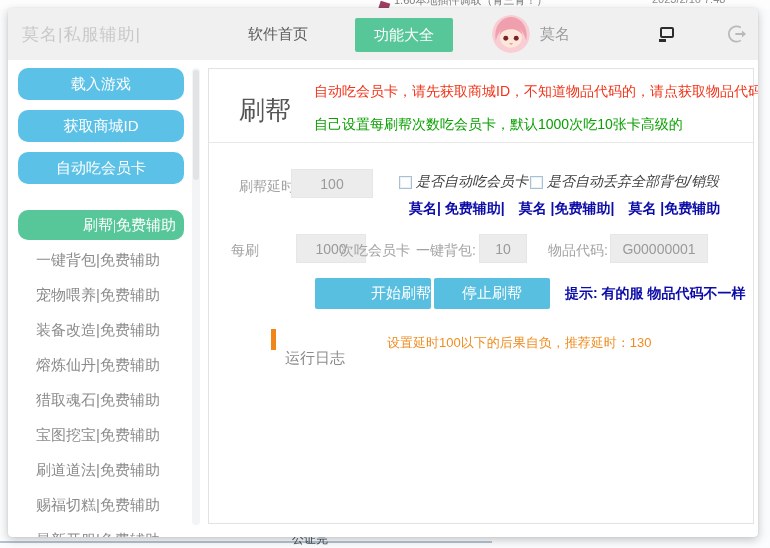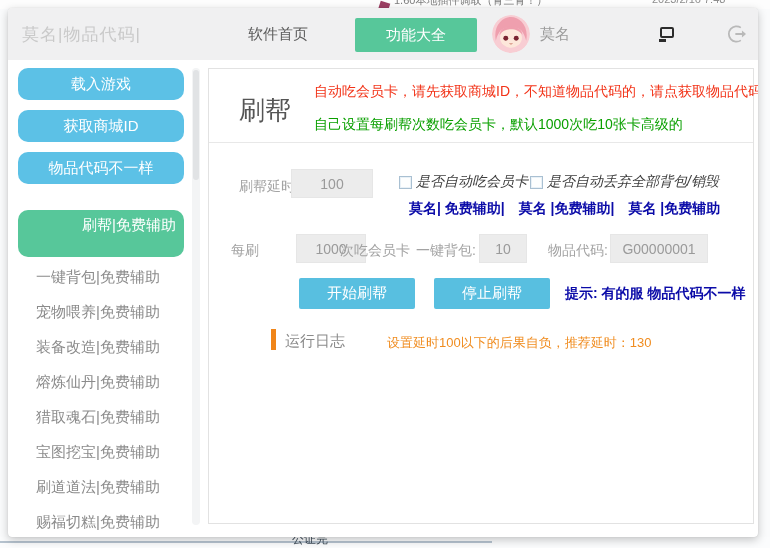--- a/index.html
+++ b/index.html
@@ -16,34 +16,34 @@
   .bg-bottom-text { position:absolute; left:292px; top:-6px; font-size:12px; color:#3e4c59; white-space:nowrap; }
 
   
   .win { position:absolute; left:8px; top:8px; width:750px; height:529px; background:#fff;
          border-radius:4px; box-shadow:0 3px 10px rgba(0,0,0,.22), 0 0 1px rgba(0,0,0,.2); overflow:hidden; }
 
   
   .titlebar { position:absolute; left:0; top:0; width:100%; height:52px; background:#f0f0f1; }
   .app-title { position:absolute; left:14px; top:15px; font-size:17px; color:#c9c9c9; letter-spacing:1px; }
   .nav-home { position:absolute; left:240px; top:17px; font-size:15px; color:#5c5c5c; cursor:pointer; }
-  .btn-features { position:absolute; left:347px; top:10px; width:122px; height:34px; border:none; border-radius:2px;
+  .btn-features { position:absolute; left:347px; top:10px; width:98px; height:34px; border:none; border-radius:2px;
                   color:#fff; font-size:15px; line-height:34px; text-align:center; cursor:pointer;
                   font-family:"Liberation Sans", sans-serif; }
   .avatar { position:absolute; left:484px; top:7px; width:38px; height:38px; border-radius:50%; overflow:hidden; cursor:pointer; }
   .username { position:absolute; left:532px; top:17px; font-size:15px; color:#9b9b9b; }
   .tray-icon { position:absolute; left:652px; top:19px; width:14px; height:11px; border:2px solid #2c2c2c; border-radius:2px; cursor:pointer; }
   .tray-icon::after { content:""; position:absolute; left:-3px; bottom:-6px; width:7px; height:3px; background:#2c2c2c; }
   .logout-icon { position:absolute; left:718px; top:15px; width:22px; height:22px; cursor:pointer; }
 
   
   .sidebar { position:absolute; left:10px; top:60px; width:166px; }
   .sbtn { width:166px; border-radius:10px; color:#fff; font-size:15px; text-align:center; cursor:pointer; }
   .sbtn.blue { height:32px; line-height:32px; margin-bottom:10px; }
-  .sbtn.green { height:47px; line-height:30px; margin-top:26px; text-align:right; padding-right:8px; }
+  .sbtn.green { height:30px; line-height:30px; margin-top:26px; text-align:right; padding-right:8px;font-family:Liberation Serif, serif; }
   .slist { margin-top:2px; }
   .slist-item { height:35px; line-height:35px; text-align:right; padding-right:24px; font-size:15px; color:#8b8b8b; cursor:pointer; }
   .side-scrollbar { position:absolute; left:184px; top:60px; width:8px; height:457px; background:#f3f4f5; border-radius:4px; }
   .side-scrollbar .thumb { position:absolute; left:1px; top:2px; width:6px; height:110px; background:#e1e3e5; border-radius:3px; }
 
   
   .panel { position:absolute; left:200px; top:60px; width:546px; height:456px; background:#fff; border:1px solid #e2e2e2; }
   .p-head { position:absolute; left:0; top:0; width:100%; height:74px; border-bottom:1px solid #e8e8e8; }
   .p-title { position:absolute; left:30px; top:24px; font-size:26px; color:#555; }
   .notice-red { position:absolute; left:105px; top:14px; font-size:14px; white-space:nowrap; }
@@ -67,44 +67,44 @@
   .lbl-per { left:22px; top:173px; }
   .ipt-per { left:55px; top:165px; width:70px;margin-left:32px; }
   .lbl-per-suffix { left:131px; top:173px; }
   .lbl-qty { left:207px; top:173px; }
   .ipt-qty { left:270px; top:165px; width:48px; }
   .lbl-code { left:339px; top:173px; }
   .ipt-code { left:401px; top:165px; width:98px; }
 
   .action-btn { position:absolute; top:209px; width:116px; height:31px; border:none; border-radius:2px;
                 color:#fff; font-size:15px; cursor:pointer; font-family:"Liberation Sans", sans-serif; }
-  .btn-start { left:90px; } .btn-stop { left:225px; }
+  .btn-start { left:106px;text-align:right; } .btn-stop { left:225px; }
   .tip { position:absolute; left:356px; top:216px; font-size:14px; font-weight:bold; white-space:nowrap; }
 
   .log-bar { position:absolute; left:62px; top:260px; width:5px; height:21px; }
-  .log-label { position:absolute; left:76px; top:263px; font-size:15px; color:#8b8b8b; }
+  .log-label { position:absolute; left:76px; top:280px; font-size:15px; color:#8b8b8b; }
   .log-warning { position:absolute; left:178px; top:265px; font-size:13px; white-space:nowrap; }
 </style>
 </head>
 <body>
 
 <div class="bg-top">
   <span class="bg-top-icon"></span>
   <span class="bg-top-text">1.60本地插件调取（青三青！）</span>
   <span class="bg-top-time">2023/2/16 7:48</span>
 </div>
 <div class="bg-bottom">
   <span class="bg-bottom-line"></span>
   <span class="bg-bottom-text">公证完</span>
 </div>
 
 <div class="win">
 
   <div class="titlebar">
-    <span class="app-title">莫名|物品代码|</span>
+    <span class="app-title">莫名|私服辅助|</span>
     <span class="nav-home">软件首页</span>
     <button class="btn-features" style="background:#57c79a">功能大全</button>
     <span class="avatar">
       <svg width="38" height="38" viewBox="0 0 40 40">
         <circle cx="20" cy="20" r="20" fill="#f8cdd3"></circle>
         <path d="M4 27 C1 11 11 2 20 2 C29 2 39 11 36 27 C33 17 30 13 20 13 C10 13 7 17 4 27 Z" fill="#ef9fae"></path>
         <ellipse cx="20" cy="24" rx="11.5" ry="10.5" fill="#fde7da"></ellipse>
         <path d="M8 21 C8 9 32 9 32 21 C27 13 13 13 8 21 Z" fill="#ef9fae"></path>
         <circle cx="14.5" cy="24.5" r="2.6" fill="#7a2330"></circle>
         <circle cx="25.5" cy="24.5" r="2.6" fill="#7a2330"></circle>
@@ -118,21 +118,21 @@
         <path d="M13.5 4.2 A7 7 0 1 0 13.5 15.8" fill="none" stroke="#b9b9b9" stroke-width="1.6"></path>
         <line x1="8.5" y1="10" x2="15.5" y2="10" stroke="#b9b9b9" stroke-width="1.6"></line>
         <path d="M14.5 6.8 L18.2 10 L14.5 13.2 Z" fill="#b9b9b9"></path>
       </svg>
     </span>
   </div>
 
   <div class="sidebar">
     <div class="sbtn blue" style="background:#5cc1e6">载入游戏</div>
     <div class="sbtn blue" style="background:#5cc1e6">获取商城ID</div>
-    <div class="sbtn blue" style="background:#5cc1e6">物品代码不一样</div>
+    <div class="sbtn blue" style="background:#5cc1e6">自动吃会员卡</div>
     <div class="sbtn green" style="background:#57c79a">刷帮|免费辅助</div>
     <div class="slist">
       <div class="slist-item">一键背包|免费辅助</div>
       <div class="slist-item">宠物喂养|免费辅助</div>
       <div class="slist-item">装备改造|免费辅助</div>
       <div class="slist-item">熔炼仙丹|免费辅助</div>
       <div class="slist-item">猎取魂石|免费辅助</div>
       <div class="slist-item">宝图挖宝|免费辅助</div>
       <div class="slist-item">刷道道法|免费辅助</div>
       <div class="slist-item">赐福切糕|免费辅助</div>

